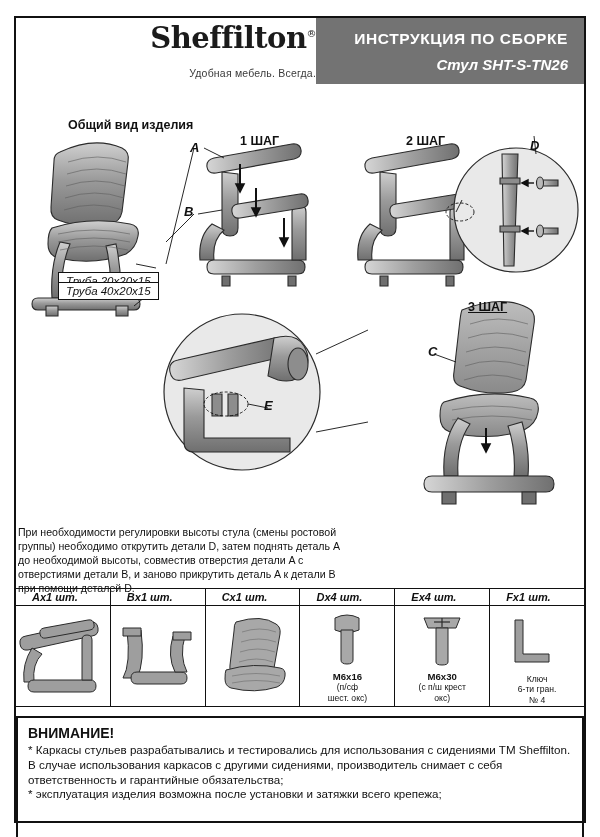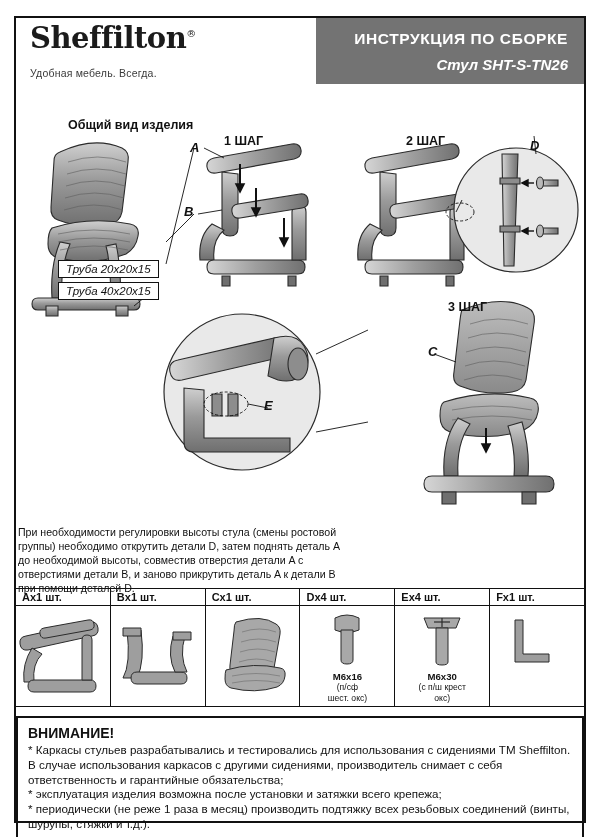--- a/index.html
+++ b/index.html
@@ -23,21 +23,21 @@
     box-sizing:border-box;
   }
   
   .header{
     position:absolute;left:16px;top:18px;width:568px;height:66px;
     display:flex;
   }
   .logo-box{
     width:300px;height:66px;
     display:flex;flex-direction:column;justify-content:center;
-    padding-left:14px;box-sizing:border-box;
+    padding-left:14px;box-sizing:border-box;text-align:right;
   }
   .logo-text{
     font-family:"DejaVu Serif", serif;
     font-weight:bold;font-size:29px;letter-spacing:-0.5px;color:#1b1b1b;
     line-height:1;
   }
   .logo-text .reg{font-size:10px;vertical-align:super;font-weight:normal;}
   .logo-sub{
     font-size:10.5px;color:#3a3a3a;margin-top:14px;letter-spacing:0.2px;
   }
@@ -76,21 +76,21 @@
     display:flex;
   }
   .part{
     flex:1;position:relative;border-right:1.3px solid #111;
     box-sizing:border-box;
   }
   .part:last-child{border-right:none;}
   .part-hd{
     height:17px;border-bottom:1.3px solid #111;
     font-size:11px;font-weight:bold;display:flex;align-items:center;
-    padding-left:6px;box-sizing:border-box;
+    padding-left:16px;box-sizing:border-box;font-style:italic;
   }
   .part-body{position:relative;height:99px;}
   .part-cap{
     position:absolute;left:0;right:0;bottom:4px;text-align:center;
     font-size:8.6px;line-height:1.2;
   }
   .part-cap b{font-size:9.6px;}
 
   
   .warn{
@@ -115,31 +115,31 @@
     </div>
     <div class="header-right">
       <div class="hdr-title">ИНСТРУКЦИЯ ПО СБОРКЕ</div>
       <div class="hdr-model">Стул SHT-S-TN26</div>
     </div>
   </div>
 
   <div class="drawings">
 
     <div class="lbl bold" style="left:52px;top:26px;font-size:12.5px;">Общий вид изделия</div>
-    <div class="lbl step-title" style="left:208px;top:42px;">1 ШАГ</div>
+    <div class="lbl step-title" style="left:224px;top:42px;">1 ШАГ</div>
     <div class="lbl step-title" style="left:390px;top:42px;">2 ШАГ</div>
-    <div class="lbl step-title" style="left:432px;top:208px;">3 ШАГ</div>
+    <div class="lbl step-title" style="left:452px;top:208px;text-decoration:underline;">3 ШАГ</div>
 
     <div class="lbl ital bold" style="left:174px;top:48px;font-size:13px;">A</div>
     <div class="lbl ital bold" style="left:168px;top:112px;font-size:13px;">B</div>
     <div class="lbl ital bold" style="left:412px;top:252px;font-size:13px;">C</div>
     <div class="lbl ital bold" style="left:514px;top:46px;font-size:13px;">D</div>
     <div class="lbl ital bold" style="left:248px;top:306px;font-size:13px;">E</div>
 
-    <div class="tube-label" style="left:42px;top:168px;">Труба 20х20х15</div>
+    <div class="tube-label" style="left:42px;top:180px;">Труба 20х20х15</div>
     <div class="tube-label" style="left:42px;top:190px;">Труба 40х20х15</div>
 
     <svg width="568" height="430" viewBox="0 0 568 430">
       <defs>
         <linearGradient id="gm" x1="0" y1="0" x2="0" y2="1">
           <stop offset="0%" stop-color="#cfcfcf"></stop>
           <stop offset="45%" stop-color="#9a9a9a"></stop>
           <stop offset="100%" stop-color="#6f6f6f"></stop>
         </linearGradient>
         <linearGradient id="gm2" x1="0" y1="0" x2="1" y2="0">
@@ -387,24 +387,28 @@
     </div>
 
     <div class="part">
       <div class="part-hd">Fх1 шт.</div>
       <div class="part-body">
         <svg width="92" height="60" viewBox="0 0 92 60" style="margin:4px auto 0;">
           <g stroke="#2b2b2b" stroke-width="1" fill="#9e9e9e">
             <path d="M24,10 l8,0 l0,34 l26,0 l0,8 l-34,0 z"></path>
           </g>
         </svg>
+        <div class="part-cap">
+          <span>Ключ</span><br>
+          <span>6-ти гран.</span><br>
+          <span>№ 4</span>
+        </div>
       </div>
     </div>
   </div>
 
   <div class="warn">
     <div class="warn-title">ВНИМАНИЕ!</div>
     <p>* Каркасы стульев разрабатывались и тестировались для использования с сидениями ТМ Sheffilton. В случае использования каркасов с другими сидениями, производитель снимает с себя ответственность и гарантийные обязательства;</p>
     <p>* эксплуатация изделия возможна после установки и затяжки всего крепежа;</p>
-    <p>* периодически (не реже 1 раза в месяц) производить подтяжку всех резьбовых соединений (винты, шурупы, стяжки и т.д.).</p>
   </div>
 
 </div>
 
 </body></html>

